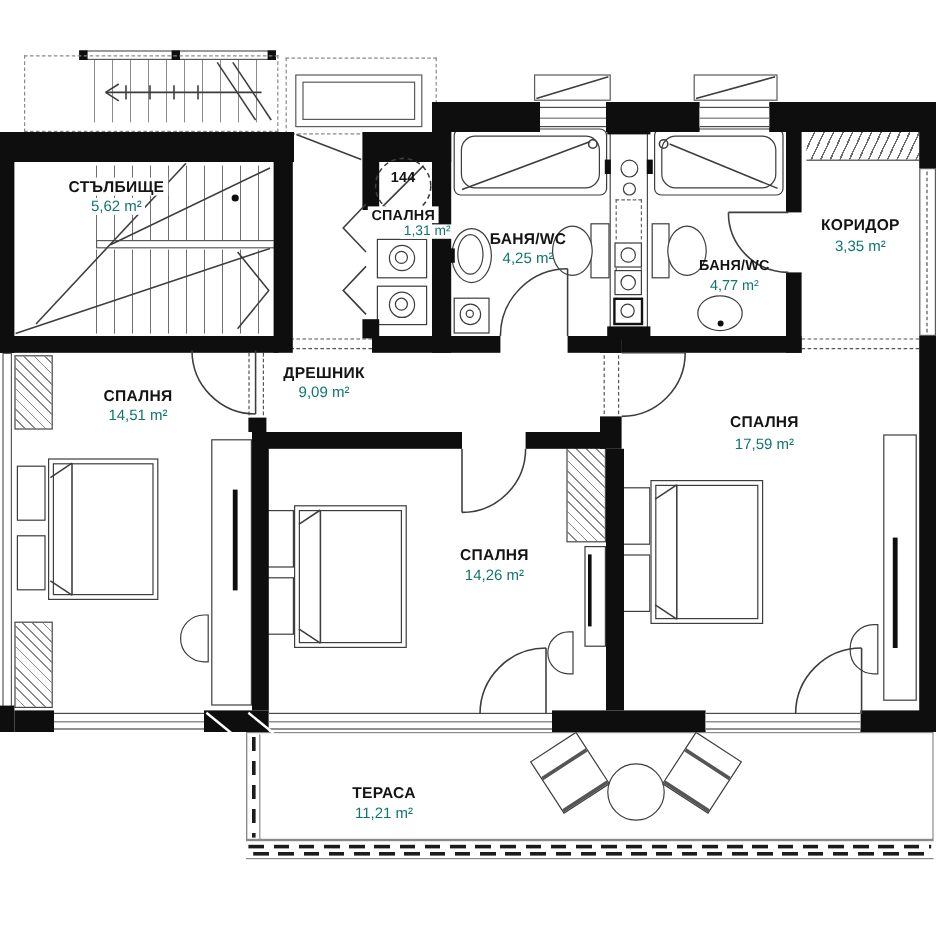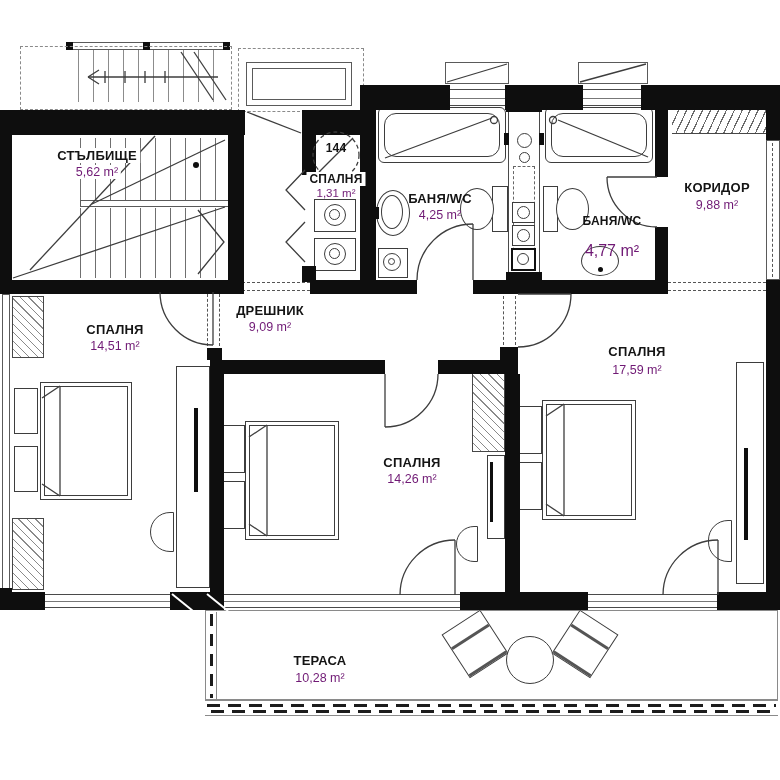--- a/index.html
+++ b/index.html
@@ -14,21 +14,21 @@
   .rail{position:absolute;border-top:1.4px solid #474747;border-bottom:1.4px solid #474747;box-sizing:border-box;
         background:repeating-linear-gradient(115deg,#fff 0 6px,#6a6a6a 6px 7.2px)}
   .treads{position:absolute;background:repeating-linear-gradient(90deg,#6f6f6f 0 1.2px,transparent 1.2px 15px)}
   .win{position:absolute;background:#fff;border-top:1.4px solid #4a4a4a;border-bottom:1.4px solid #4a4a4a;box-sizing:border-box}
   .winmid{position:absolute;left:0;right:0;top:50%;border-top:1px solid #777}
   .dashv{position:absolute;width:0;border-left:1.5px dashed #555}
   .dashh{position:absolute;height:0;border-top:1.5px dashed #555}
   .dashrect{position:absolute;border:1.2px dashed #8a8a8a;box-sizing:border-box}
   .rname{position:absolute;transform:translateX(-50%);font-weight:700;font-size:13px;
          color:#141414;white-space:nowrap;letter-spacing:.2px}
-  .rarea{position:absolute;transform:translateX(-50%);font-size:12.5px;color:#701a75;white-space:nowrap}
+  .rarea{position:absolute;transform:translateX(-50%);font-size:12.5px;color:#0f766e;white-space:nowrap}
   .masked{background:#fff;padding:0 3px}
   svg.lines{position:absolute;left:0;top:0;z-index:30;pointer-events:none}
   .z20{z-index:20}.z40{z-index:40}
 </style>
 </head>
 <body>
 
 <div class="plan">
 
   <div class="thin" style="left:66px;top:42px;width:164px;height:8px"></div>
@@ -282,39 +282,39 @@
       <line x1="207" y1="594" x2="228" y2="611"></line>
       <line x1="172" y1="594" x2="193" y2="611"></line>
     </g>
   </svg>
 
   <div class="rname masked z40" style="left:97px;top:148px">СТЪЛБИЩЕ</div>
   <div class="rarea masked z40" style="left:97px;top:165px">5,62 m²</div>
 
   <div class="rname z40" style="left:336px;top:141px;font-size:12px;font-weight:600">144</div>
   <div class="rname masked z40" style="left:336px;top:172px;font-size:12px">СПАЛНЯ</div>
-  <div class="rarea masked z40" style="left:336px;top:187px;font-size:11.5px">1,31 m²</div>
+  <div class="rarea masked z40" style="left:356px;top:187px;font-size:11.5px">1,31 m²</div>
 
   <div class="rname z40" style="left:440px;top:191px">БАНЯ/WC</div>
   <div class="rarea z40" style="left:440px;top:208px">4,25 m²</div>
 
   <div class="rname z40" style="left:612px;top:214px;font-size:12px">БАНЯ/WC</div>
-  <div class="rarea z40" style="left:612px;top:242px;font-size:16px">4,77 m²</div>
+  <div class="rarea z40" style="left:612px;top:231px;font-size:12px">4,77 m²</div>
 
   <div class="rname z40" style="left:717px;top:180px">КОРИДОР</div>
-  <div class="rarea z40" style="left:717px;top:198px">9,88 m²</div>
+  <div class="rarea z40" style="left:717px;top:198px">3,35 m²</div>
 
   <div class="rname z40" style="left:270px;top:303px">ДРЕШНИК</div>
   <div class="rarea z40" style="left:270px;top:320px">9,09 m²</div>
 
   <div class="rname z40" style="left:115px;top:322px">СПАЛНЯ</div>
   <div class="rarea z40" style="left:115px;top:339px">14,51 m²</div>
 
   <div class="rname z40" style="left:412px;top:455px">СПАЛНЯ</div>
   <div class="rarea z40" style="left:412px;top:472px">14,26 m²</div>
 
   <div class="rname z40" style="left:637px;top:344px">СПАЛНЯ</div>
   <div class="rarea z40" style="left:637px;top:363px">17,59 m²</div>
 
   <div class="rname z40" style="left:320px;top:653px">ТЕРАСА</div>
-  <div class="rarea z40" style="left:320px;top:671px">10,28 m²</div>
+  <div class="rarea z40" style="left:320px;top:671px">11,21 m²</div>
 
 </div>
 
 </body></html>

